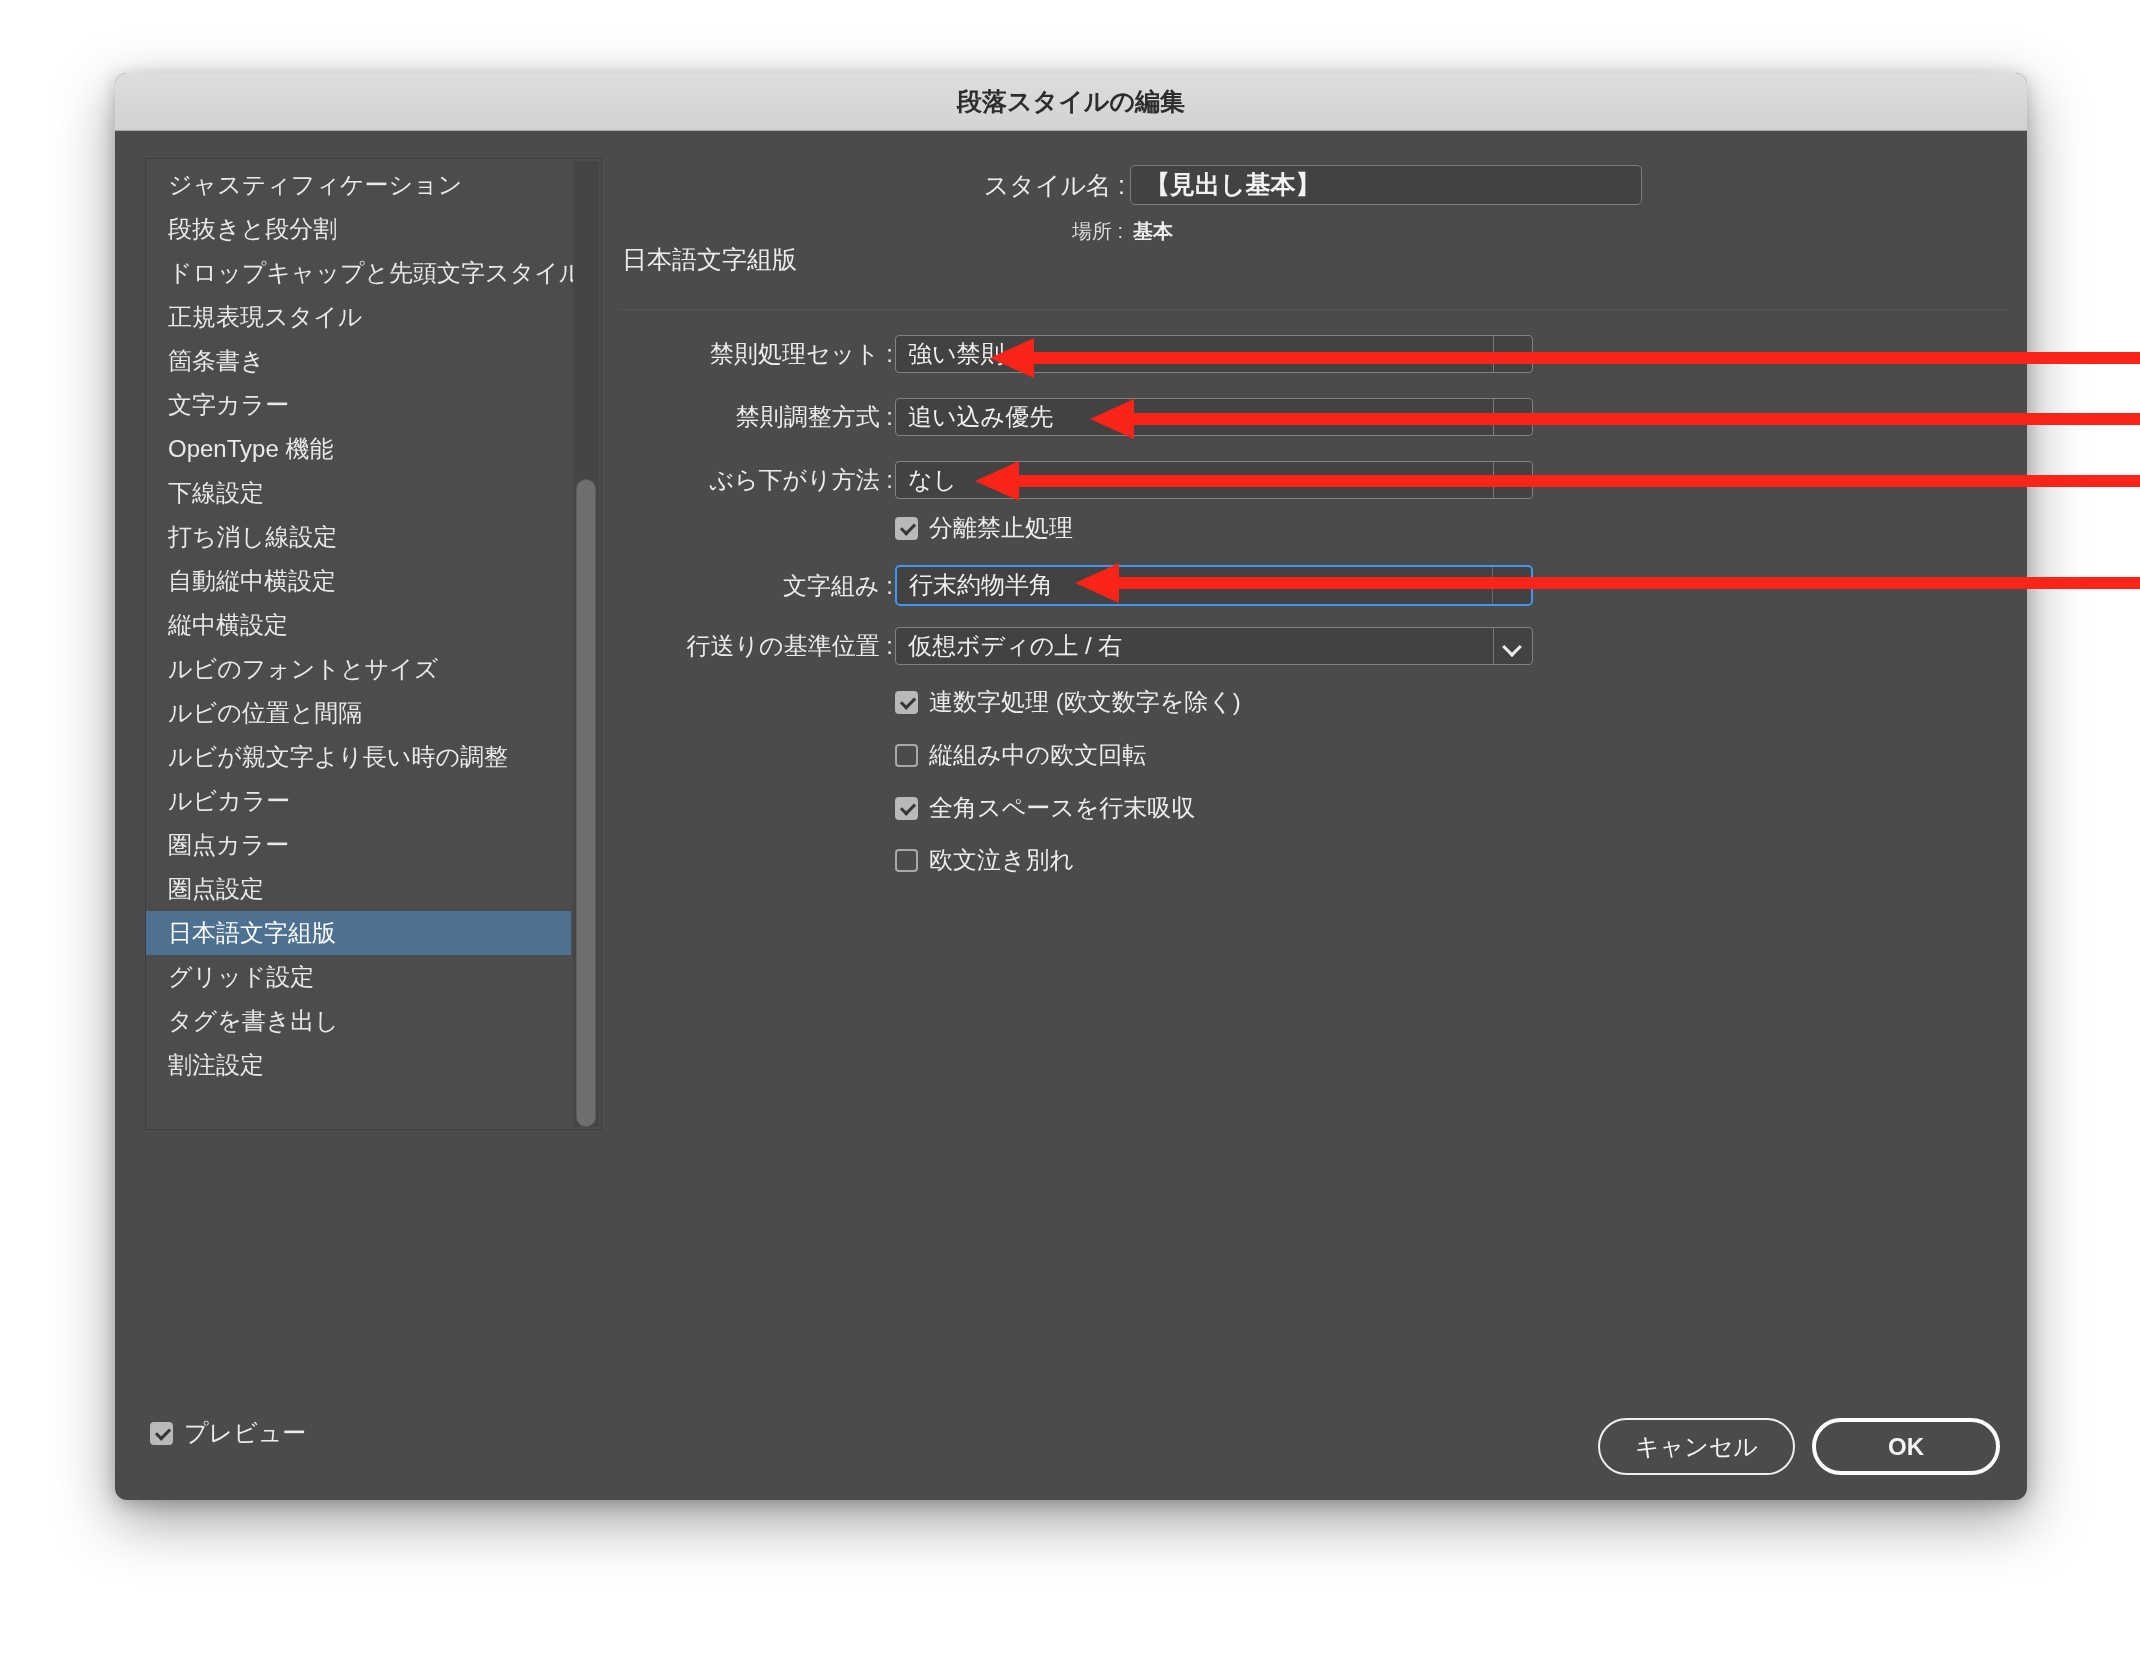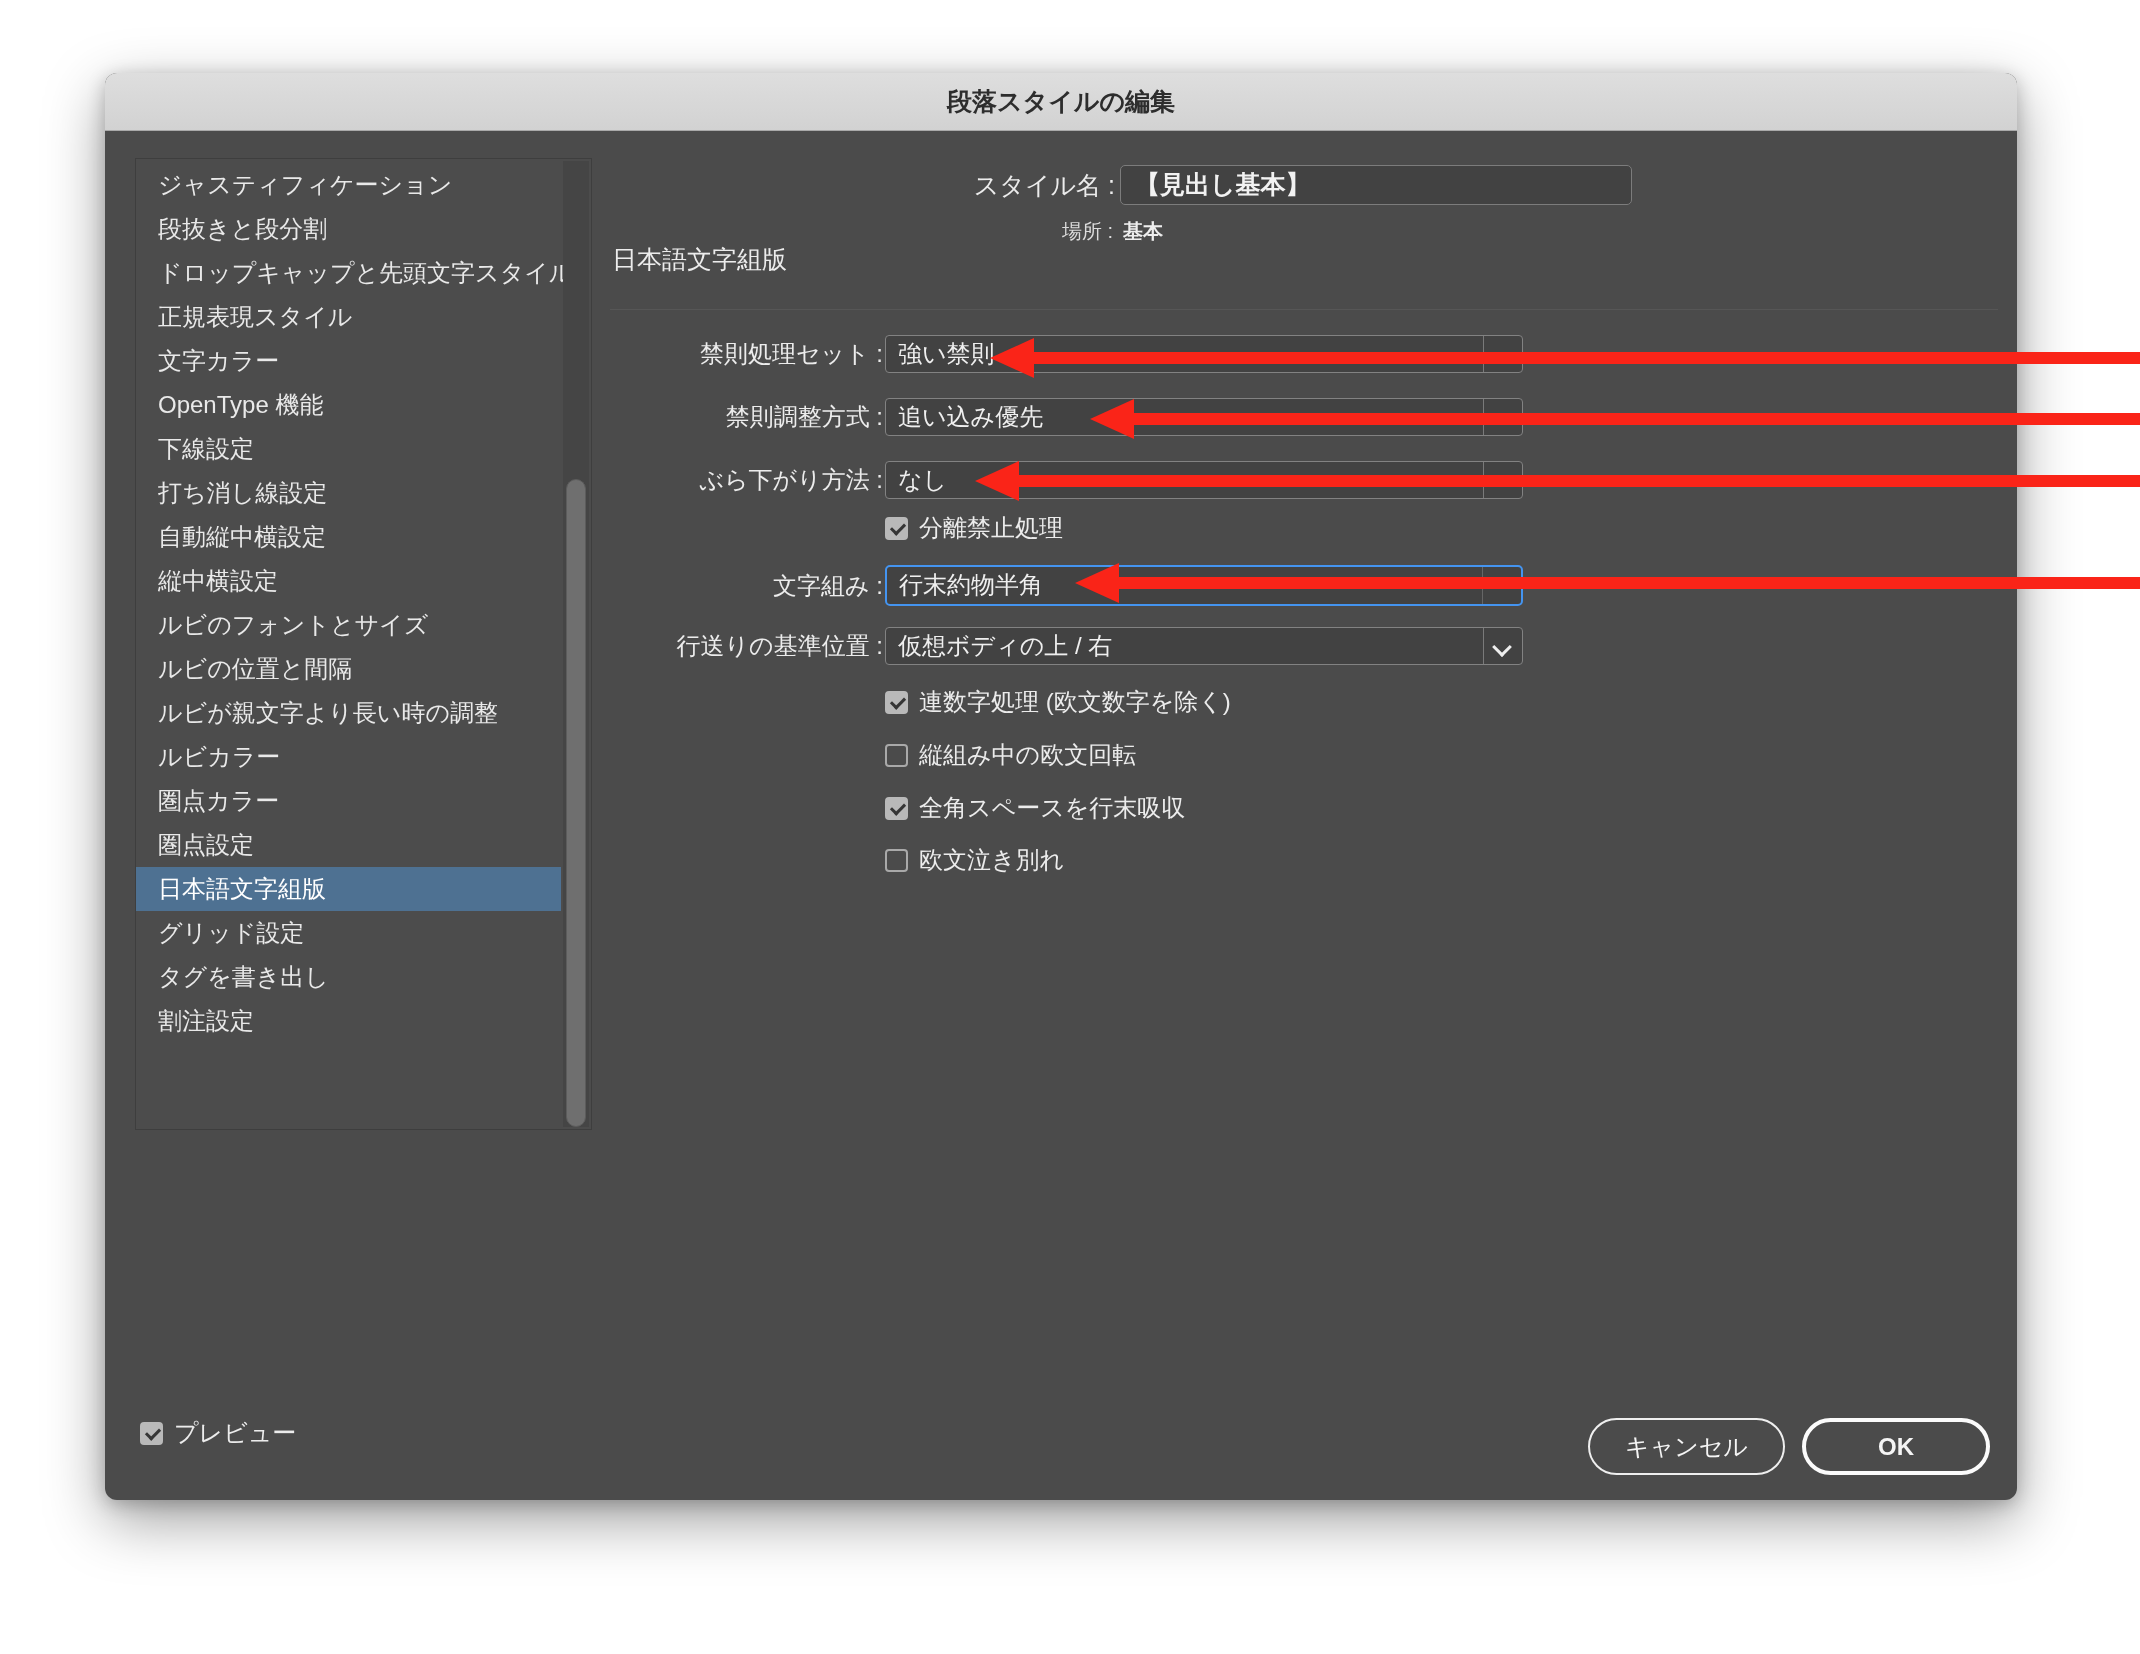--- a/index.html
+++ b/index.html
@@ -3,21 +3,21 @@
 <meta charset="utf-8">
 <style>
   html,body{margin:0;padding:0;}
   body{
     width:2140px;height:1654px;position:relative;background:#ffffff;overflow:hidden;
     font-family:"Liberation Sans","DejaVu Sans",sans-serif;
     -webkit-font-smoothing:antialiased;
   }
   
   .dialog{
-    position:absolute;left:105px;top:73px;width:1912px;height:1427px;
+    position:absolute;left:115px;top:73px;width:1912px;height:1427px;
     background:#4b4b4b;border-radius:12px;
     box-shadow:0 20px 60px rgba(0,0,0,.38),0 4px 18px rgba(0,0,0,.22);
   }
   .titlebar{
     position:absolute;left:0;top:0;right:0;height:57px;
     background:linear-gradient(#dedede,#d2d2d2);
     border-bottom:1px solid #a9a9a9;
     border-radius:12px 12px 0 0;
     display:flex;align-items:center;justify-content:center;
   }
@@ -109,20 +109,23 @@
       <div class="s-item">
         <span>段抜きと段分割</span>
       </div>
       <div class="s-item">
         <span>ドロップキャップと先頭文字スタイル</span>
       </div>
       <div class="s-item">
         <span>正規表現スタイル</span>
       </div>
       <div class="s-item">
+        <span>箇条書き</span>
+      </div>
+      <div class="s-item">
         <span>文字カラー</span>
       </div>
       <div class="s-item">
         <span>OpenType 機能</span>
       </div>
       <div class="s-item">
         <span>下線設定</span>
       </div>
       <div class="s-item">
         <span>打ち消し線設定</span>

